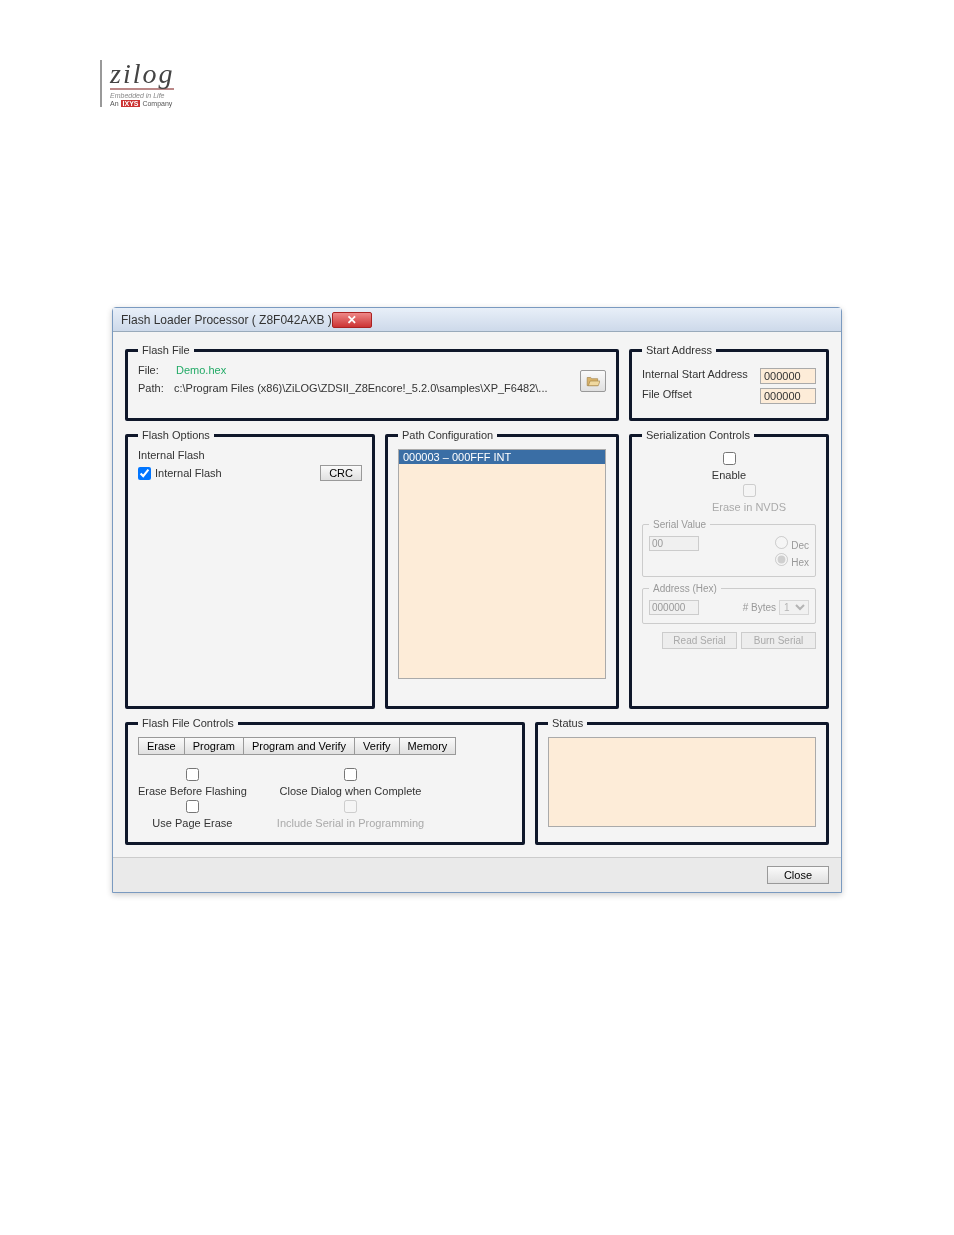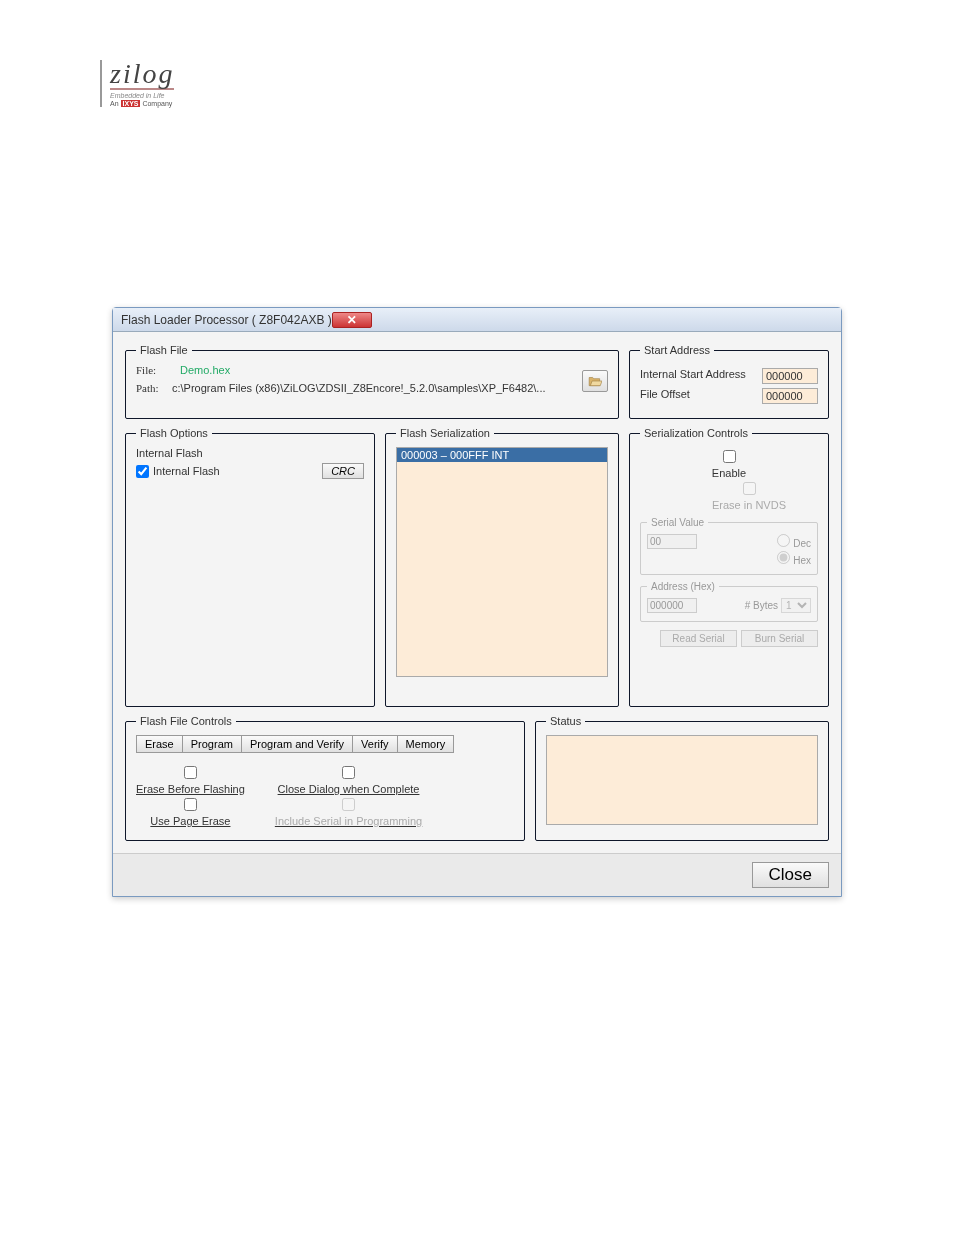--- a/index.html
+++ b/index.html
@@ -86,37 +86,37 @@
   .window-body {
     padding: 12px;
     background: #f4f4f4;
   }
 
   .row1 { display: flex; gap: 10px; margin-bottom: 8px; }
   .row2 { display: flex; gap: 10px; margin-bottom: 8px; }
   .row3 { display: flex; gap: 10px; }
 
   fieldset {
-    border: 1px solid #0f172a;
+    border: 3px solid #0f172a;
     border-radius: 2px;
     padding: 8px 10px 10px 10px;
     font-size: 11px;
     background: #f4f4f4;
   }
   legend {
     padding: 0 4px;
     color: #333;
   }
 
   .flash-file { flex: 1; position: relative; }
   .flash-file .line { display: flex; align-items: center; margin-bottom: 6px; }
-  .flash-file .lbl { width: 34px; color: #333; font-family: Liberation Serif, serif; }
+  .flash-file .lbl { width: 34px; color: #333; }
   .flash-file .val-file {
     color: #2a6;
-    margin-left: 10px;
+    margin-left: 4px;
   }
   .flash-file .val-path {
     flex: 1;
     color: #333;
     margin-left: 2px;
     overflow: hidden;
     white-space: nowrap;
   }
   .browse-btn {
     position: absolute;
@@ -147,21 +147,20 @@
   .flash-options { width: 250px; height: 280px; }
   .flash-options .subhead { color:#333; margin-bottom:4px; }
   .flash-options .chk-row { display:flex; align-items:center; gap:4px; margin-top:2px;}
   .crc-btn {
     float:right;
     border:1px solid #999;
     background:linear-gradient(#fafafa,#e0e0e0);
     padding:1px 8px;
     font-size:11px;
     cursor:pointer;
-    font-style:italic;
   }
 
   .flash-config { flex:1; height:280px; }
   .config-list {
     width:100%;
     height:230px;
     background:#fdecd8;
     border:1px solid #aaa;
     padding:0;
     overflow:auto;
@@ -197,38 +196,38 @@
   .btn-row { display:flex; gap:0; margin-bottom:10px; flex-wrap:wrap;}
   .btn-row button {
     border:1px solid #999;
     background:linear-gradient(#fafafa,#e0e0e0);
     padding:2px 8px;
     font-size:11px;
     cursor:pointer;
     margin-right:-1px;
   }
   .chk-line { display:flex; align-items:center; gap:4px; margin:3px 0;flex-direction:column;}
-  .ffc-cols{display:flex;gap:30px;text-decoration:underline;}
+  .ffc-cols{display:flex;gap:30px;}
   .chk-line.disabled { color:#aaa; }
 
   .status-fs { flex:1; }
   .status-box { width:100%; height:90px; background:#fdecd8; border:1px solid #aaa; }
 
   .footer {
     padding:8px 12px;
     background:#eaeaea;
     border-top:1px solid #ccc;
     display:flex;
     justify-content:flex-end;
   }
   .footer button {
     border:1px solid #999;
     background:linear-gradient(#fafafa,#e0e0e0);
     padding:2px 16px;
-    font-size:17px;
+    font-size:11px;
     cursor:pointer;
   }
 
   input[type=checkbox], input[type=radio] { margin:0; }
 </style>
 </head>
 <body>
 
 <div class="page">
 
@@ -287,21 +286,21 @@
           <legend>Flash Options</legend>
           <div class="subhead">Internal Flash</div>
           <div class="chk-row">
             <input type="checkbox" checked="" style="">
             <span>Internal Flash</span>
             <button class="crc-btn" style="margin-left:auto">CRC</button>
           </div>
         </fieldset>
 
         <fieldset class="flash-config">
-          <legend>Flash Serialization</legend>
+          <legend>Path Configuration</legend>
           <div class="config-list">
             <div class="sel">000003 – 000FFF INT</div>
           </div>
         </fieldset>
 
         <fieldset class="serialization">
           <legend>Serialization Controls</legend>
           <div class="chk-line">
             <input type="checkbox" style="">
             <span>Enable</span>

